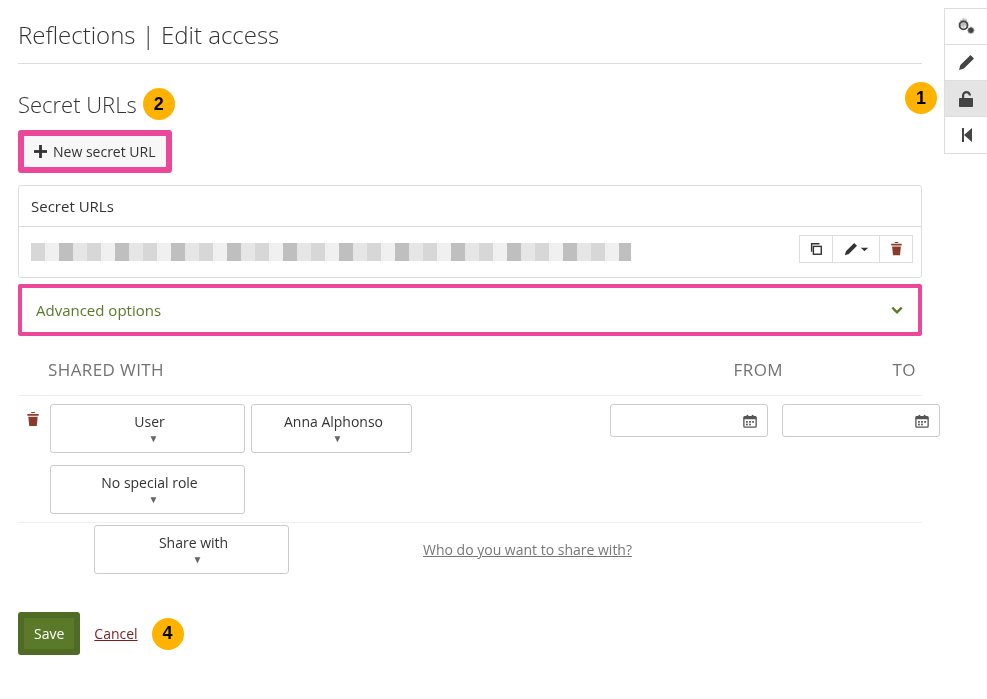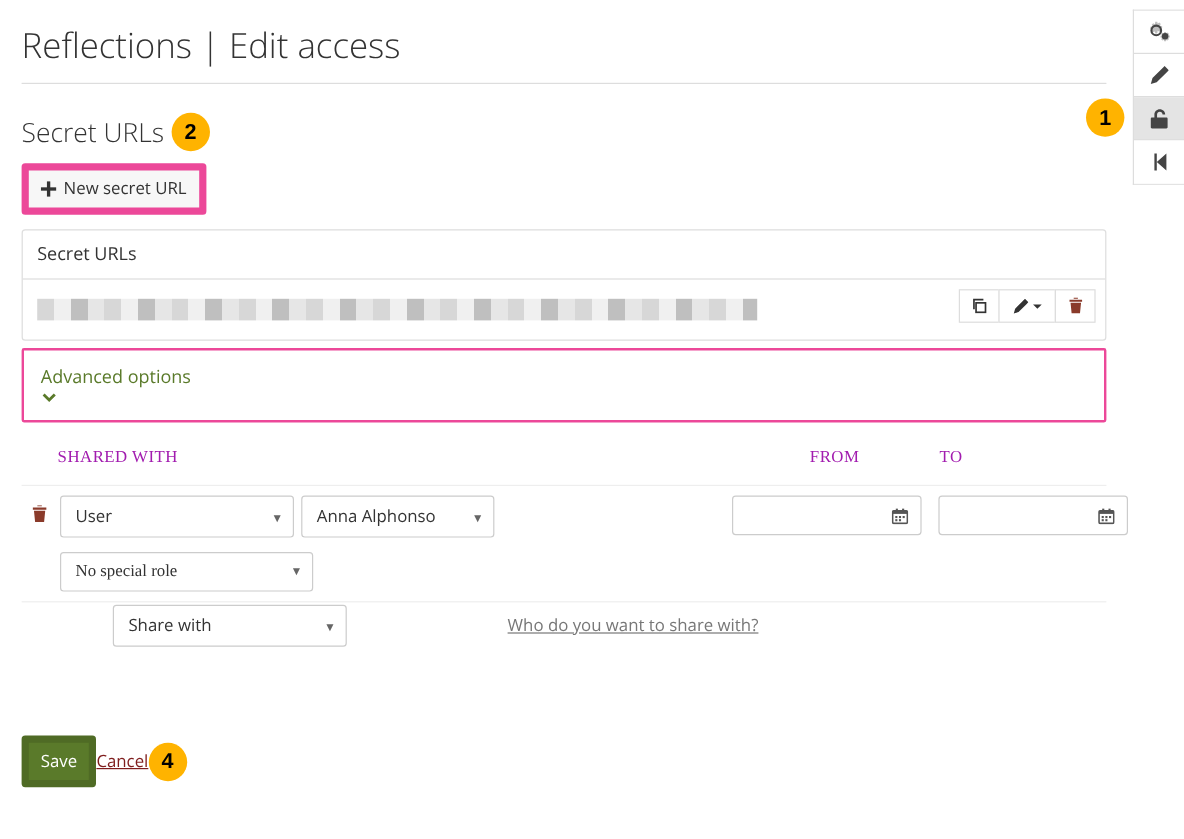--- a/index.html
+++ b/index.html
@@ -10,21 +10,21 @@
     color: #333;
     background: #fff;
     width: 987px;
     position: relative;
   }
   .content {
     padding: 18px 18px 30px 18px;
     width: 940px;
   }
   h1.page-title {
-    font-size: 29px;
+    font-size: 24px;
     font-weight: 300;
     color: #333;
     margin: 0 0 8px 0;
     border-bottom: 1px solid #ddd;
     padding-bottom: 12px;
   }
   h2.section-title {
     font-size: 22px;
     font-weight: 300;
     color: #333;
@@ -111,46 +111,44 @@
     width: 34px;
     height: 28px;
     display: inline-flex;
     align-items: center;
     justify-content: center;
     cursor: pointer;
     margin-left: -1px;
   }
   .url-actions .iconbtn.wide { width: 48px; gap:3px; }
   .adv-options {
-    border: 2px solid #ec4899;
+    border: 4px solid #ec4899;
     padding: 12px 14px;
     color: #5a7a2a;
     font-size: 15px;
     display: flex;
     justify-content: space-between;
-    align-items: flex-start;
+    align-items: center;
     cursor: pointer;
     margin-top: 6px;
     border-radius: 2px;
-    flex-direction: column;
   }
   .share-table {
     margin-top: 8px;
   }
   .share-head {
     display: flex;
     padding: 14px 6px 14px 30px;
-    color: #a21caf;
-    font-size: 14px;
+    color: #737373;
+    font-size: 17px;
     letter-spacing: 0.4px;
-    font-family: Liberation Serif, serif;
   }
   .col-who { flex: 0 0 560px; }
-  .col-from { flex: 0 0 175px; text-align: center; }
-  .col-to { flex: 1; text-align: left; }
+  .col-from { flex: 0 0 175px; text-align: right; }
+  .col-to { flex: 1; text-align: right; }
   .share-row {
     display: flex;
     align-items: flex-start;
     padding: 8px 6px 8px 4px;
     border-top: 1px solid #eee;
     gap: 6px;
   }
   .share-row .trash {
     width: 22px;
     padding-top: 8px;
@@ -171,29 +169,30 @@
     align-items: center;
     justify-content: space-between;
     border: 1px solid #ccc;
     border-radius: 3px;
     background: #fff;
     padding: 7px 8px 7px 12px;
     font-size: 14px;
     color: #333;
     cursor: pointer;
     min-height: 33px;
+    flex-direction: column;
   }
   .dropdown .caret {
     font-size: 10px;
     color: #666;
     margin-left: 8px;
   }
   .dd-user { width: 195px; }
   .dd-person { width: 161px; }
-  .dd-role { width: 211px; font-family: Liberation Serif, serif; }
+  .dd-role { width: 195px; }
   .dd-sharewith { width: 195px; }
   .date-col {
     flex: 0 0 160px;
   }
   .date-input {
     display: flex;
     align-items: center;
     border: 1px solid #ccc;
     border-radius: 3px;
     background: #fff;
@@ -210,23 +209,24 @@
     align-items: center;
     gap: 24px;
   }
   .share-row2 .hint {
     color: #777;
     font-size: 14px;
     margin-left: 110px;
     text-decoration: underline;
   }
   .footer {
-    margin-top: 56px;
-    display: flex;
-    align-items: center;
+    margin-top: 20px;
+    display: flex;
+    align-items: center;
+    gap: 14px;
   }
   
   .right-toolbar {
     position: absolute;
     top: 8px;
     right: 0;
     display: flex;
     flex-direction: column;
     border: 1px solid #ddd;
     border-right: none;

